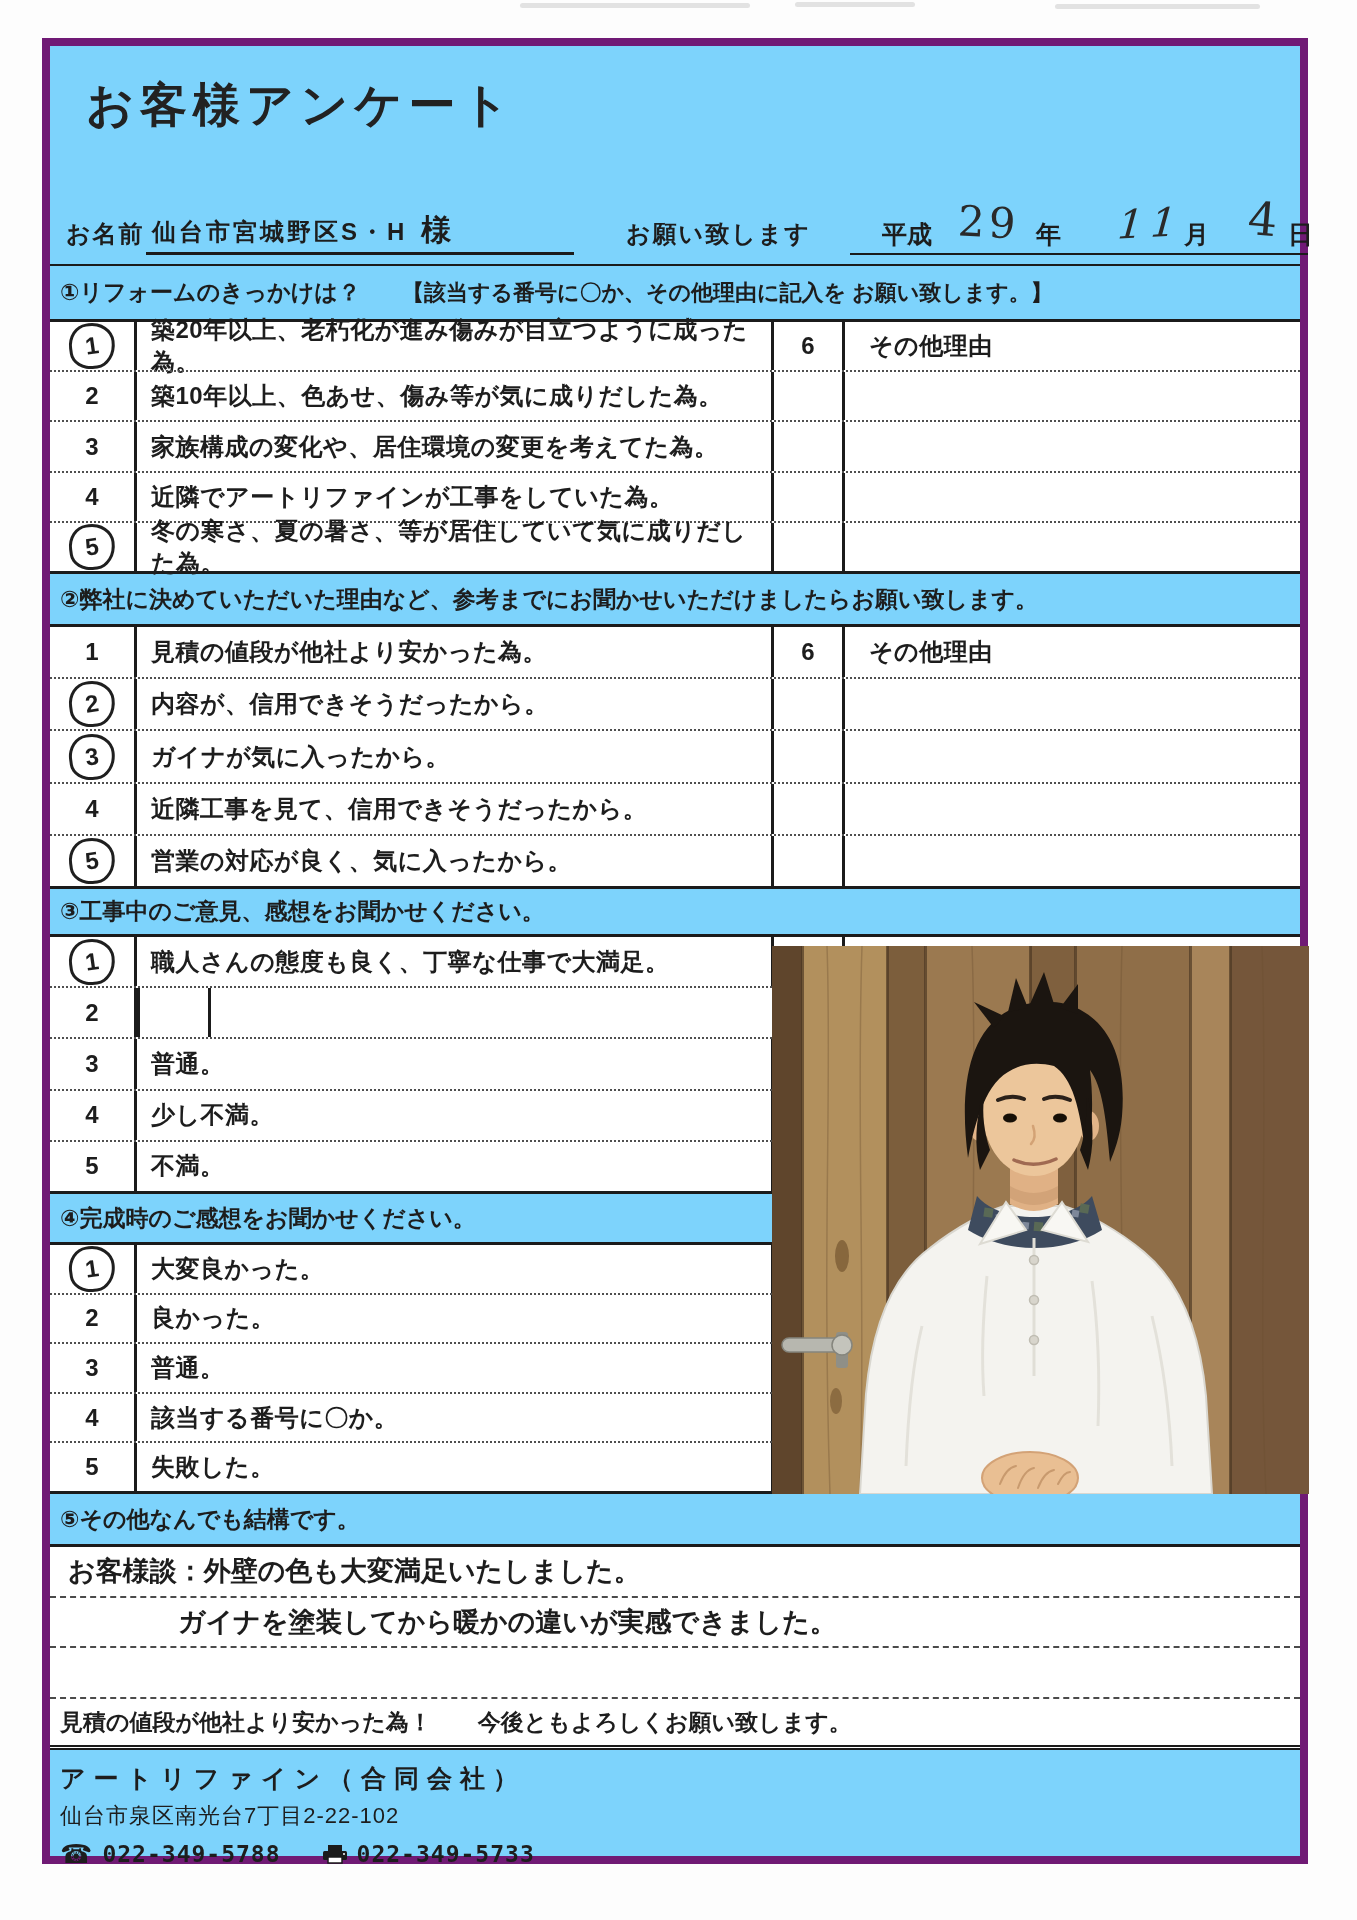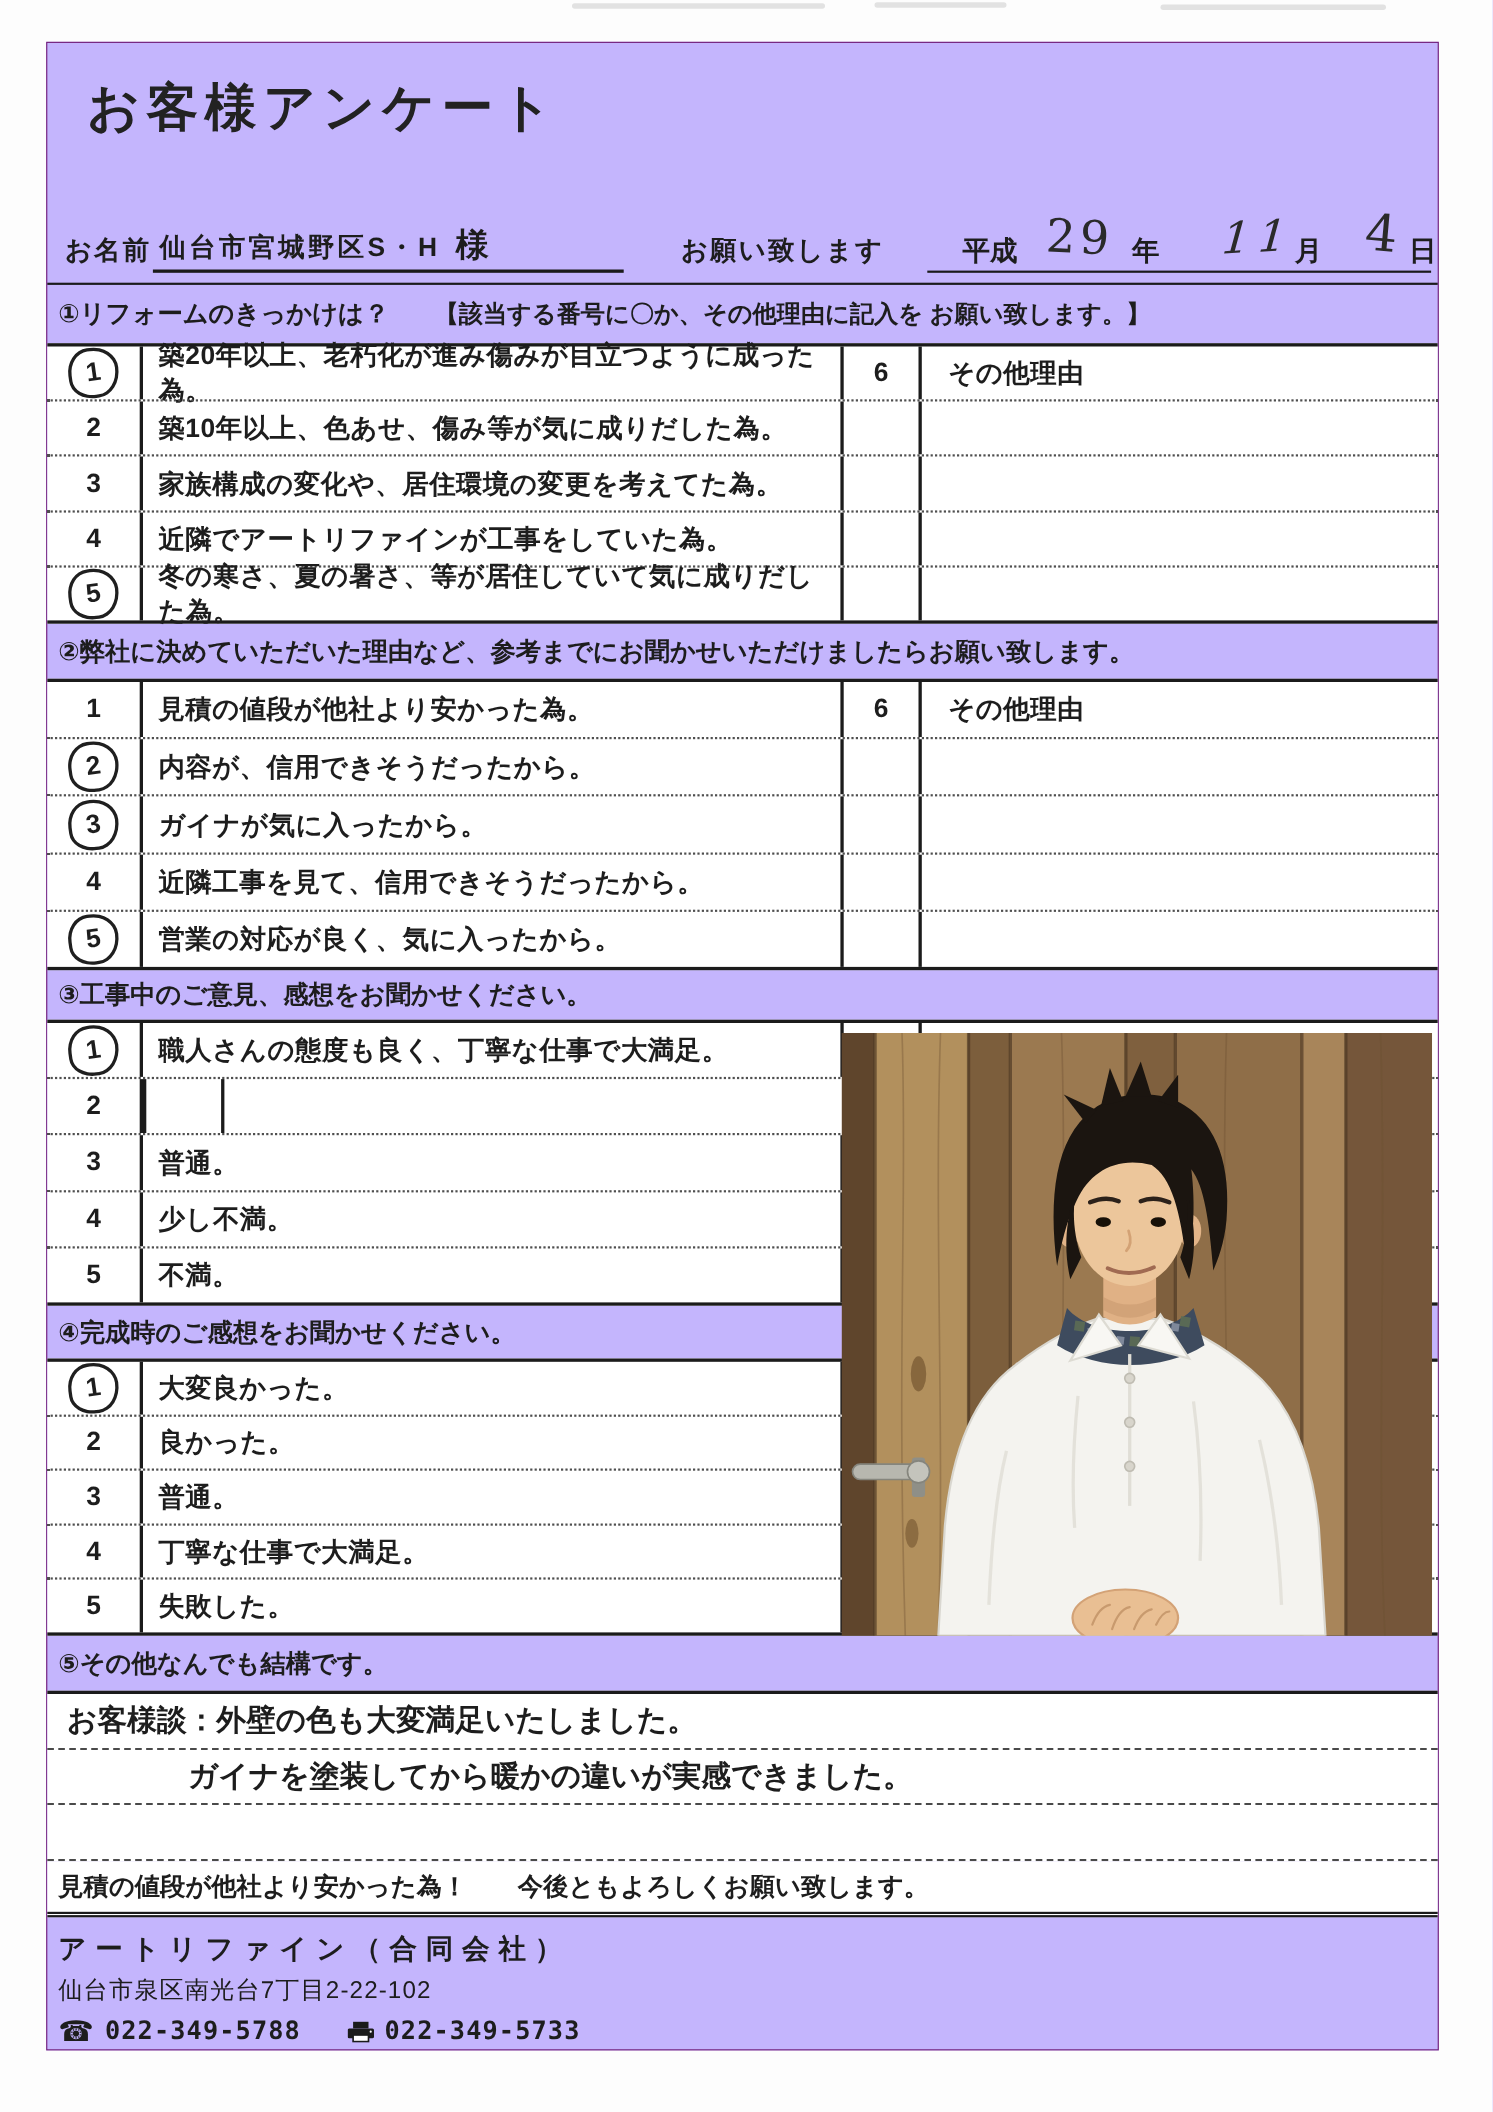--- a/index.html
+++ b/index.html
@@ -6,21 +6,21 @@
   body{
     width:1357px;height:1920px;position:relative;overflow:hidden;
     background:#fdfdfd;
     font-family:"Liberation Sans","DejaVu Sans",sans-serif;
     color:#1d1d1d;
   }
   .scan-smudge{position:absolute;height:5px;background:#e2e2e2;border-radius:3px;}
 
   .page{
     position:absolute;left:42px;top:38px;width:1266px;height:1826px;
-    border:1px solid #701a75;background:#c4b5fd;box-sizing:border-box;
+    border:8px solid #701a75;background:#7dd3fc;box-sizing:border-box;
   }
   .page > *{box-sizing:border-box;}
 
   .title{
     position:absolute;left:36px;top:28px;margin:0;
     font-family:"DejaVu Serif","Liberation Serif",serif;
     font-size:47px;font-weight:700;letter-spacing:6px;color:#222;
   }
 
   
@@ -333,21 +333,21 @@
             <span class="opttxt">普通。</span>
           </div>
         <div class="cell cnum2"></div>
         <div class="cell cother"></div>
       </div>
       <div class="opt-row">
         <div class="cell cnum">
             <span class="numtxt">4</span>
           </div>
         <div class="cell ctext">
-            <span class="opttxt">丁寧な仕事で大満足。</span>
+            <span class="opttxt">該当する番号に〇か。</span>
           </div>
         <div class="cell cnum2"></div>
         <div class="cell cother"></div>
       </div>
       <div class="opt-row">
         <div class="cell cnum">
             <span class="numtxt">5</span>
           </div>
         <div class="cell ctext">
             <span class="opttxt">失敗した。</span>

